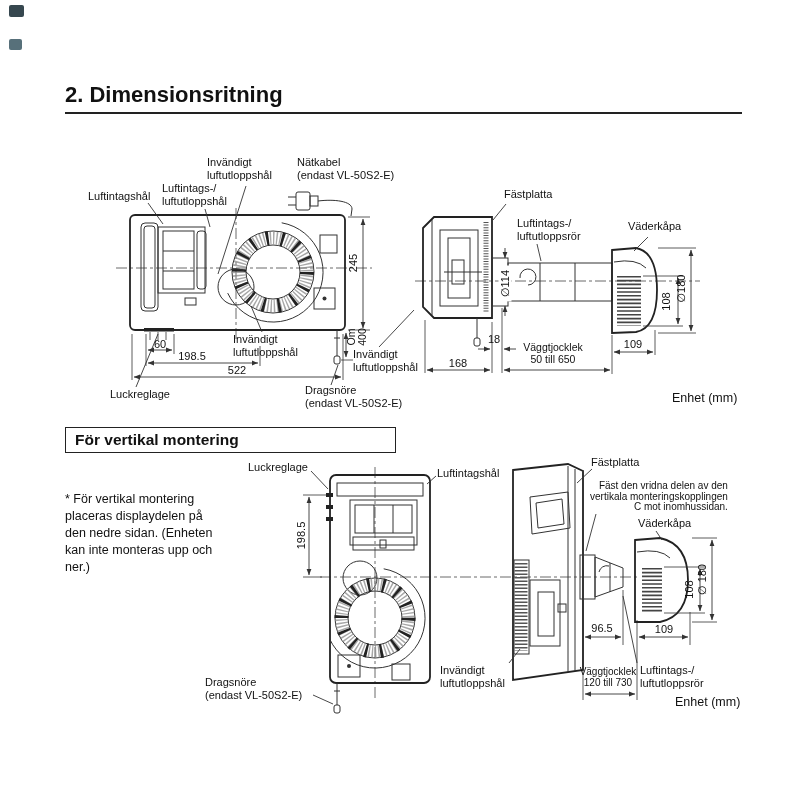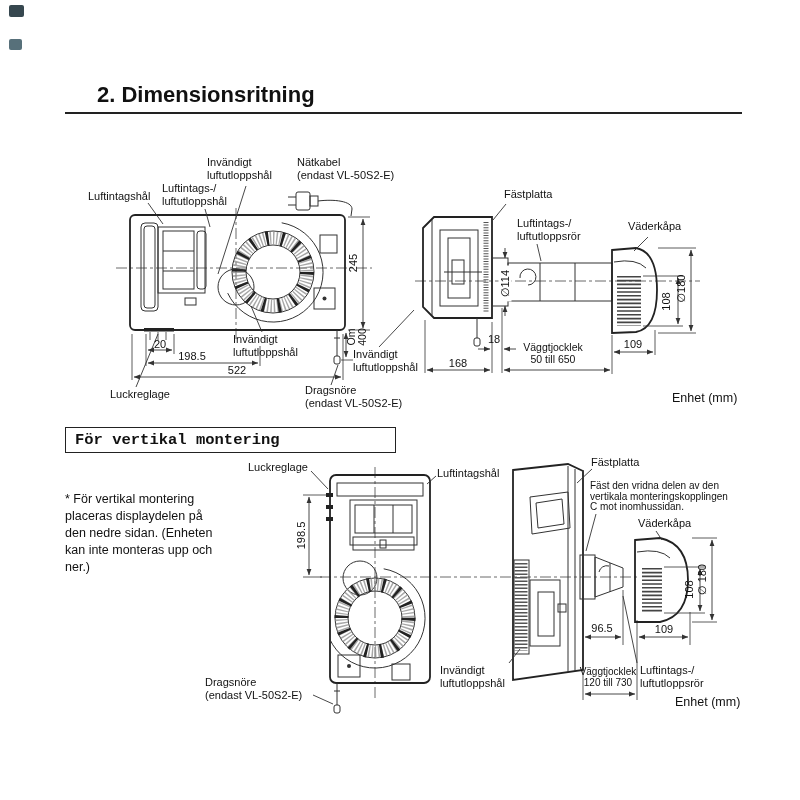--- a/index.html
+++ b/index.html
@@ -7,22 +7,22 @@
         font-family:"Liberation Sans", sans-serif;color:#111;}
   .lbl{position:absolute;font-size:11px;line-height:12.5px;color:#111;white-space:pre-line;}
   .dim{position:absolute;font-size:11px;line-height:12px;color:#111;text-align:center;white-space:pre-line;}
   .vdim{position:absolute;display:flex;align-items:center;justify-content:center;
         transform:rotate(-90deg);font-size:11px;line-height:11.5px;color:#111;
         white-space:pre-line;text-align:center;}
   .wbg{background:#fff;}
   .hdr-box{position:absolute;border:1.4px solid #222;font-weight:bold;font-size:15.5px;
         padding:3px 0 3px 9px;color:#111;background:#fff;}
   .note{position:absolute;font-size:12.5px;line-height:17px;color:#111;white-space:pre-line;}
-  .small{font-size:10px;line-height:10.6px;}
-  #title{position:absolute;left:65px;top:82px;font-size:22px;font-weight:bold;color:#111;margin-left:32px;}
+  .small{font-size:10px;line-height:10.6px;text-align:right;}
+  #title{position:absolute;left:65px;top:82px;font-size:22px;font-weight:bold;color:#111;}
   #title-rule{position:absolute;left:65px;top:112px;width:677px;height:2px;background:#222;}
   .artifact{position:absolute;border-radius:2px;}
   svg line,svg path,svg rect,svg circle{vector-effect:none;}
   .o1{stroke:#222;fill:none;stroke-width:1.8;}
   .o2{stroke:#333;fill:none;stroke-width:1;}
   .dl{stroke:#333;stroke-width:0.9;fill:none;}
   .ext{stroke:#333;stroke-width:0.8;}
   .ldr{stroke:#333;stroke-width:0.9;}
   .cl{stroke:#444;stroke-width:0.8;stroke-dasharray:11 3 3 3;fill:none;}
 </style>
@@ -30,21 +30,21 @@
 <body>
 
 <div id="page">
 
   <div class="artifact" style="left:9px;top:5px;width:15px;height:12px;background:#36474f;"></div>
   <div class="artifact" style="left:9px;top:39px;width:13px;height:11px;background:#57707a;"></div>
 
   <div id="title">2. Dimensionsritning</div>
   <div id="title-rule"></div>
 
-  <div class="hdr-box" style="left:65px;top:427px;width:320px;font-family:Liberation Mono, monospace;">För vertikal montering</div>
+  <div class="hdr-box" style="left:65px;top:427px;width:320px;">För vertikal montering</div>
 
   <svg width="800" height="800" viewBox="0 0 800 800" style="position:absolute;left:0;top:0;">
     <defs>
       <marker id="ar" markerWidth="8" markerHeight="7" refX="6.3" refY="3" orient="auto" markerUnits="userSpaceOnUse">
         <path d="M0,0.5 L6.5,3 L0,5.5 Z" fill="#333"></path>
       </marker>
       <marker id="arS" markerWidth="8" markerHeight="7" refX="6.3" refY="3" orient="auto-start-reverse" markerUnits="userSpaceOnUse">
         <path d="M0,0.5 L6.5,3 L0,5.5 Z" fill="#333"></path>
       </marker>
     </defs>
@@ -277,21 +277,21 @@
   <div class="lbl" style="left:233px;top:333px;">Invändigt
 luftutloppshål</div>
   <div class="lbl" style="left:353px;top:348px;">Invändigt
 luftutloppshål</div>
   <div class="lbl" style="left:110px;top:388px;">Luckreglage</div>
   <div class="lbl" style="left:305px;top:384px;">Dragsnöre
 (endast VL-50S2-E)</div>
   <div class="lbl" style="left:672px;top:392px;font-size:12.5px;">Enhet (mm)</div>
 
   <div class="vdim" style="left:334px;top:256px;width:40px;height:14px;">245</div>
-  <div class="dim" style="left:146px;top:338px;width:28px;">20</div>
+  <div class="dim" style="left:146px;top:338px;width:28px;">60</div>
   <div class="dim" style="left:170px;top:350px;width:44px;">198.5</div>
   <div class="dim" style="left:215px;top:364px;width:44px;">522</div>
   <div class="vdim" style="left:342px;top:324px;width:30px;height:26px;font-size:10.5px;">Om
 400</div>
   <div class="vdim wbg" style="left:487px;top:277px;width:36px;height:13px;">∅114</div>
   <div class="dim" style="left:484px;top:333px;width:20px;">18</div>
   <div class="dim" style="left:436px;top:357px;width:44px;">168</div>
   <div class="dim" style="left:520px;top:341px;width:66px;font-size:10.5px;line-height:12px;">Väggtjocklek
 50 till 650</div>
   <div class="dim" style="left:611px;top:338px;width:44px;">109</div>

